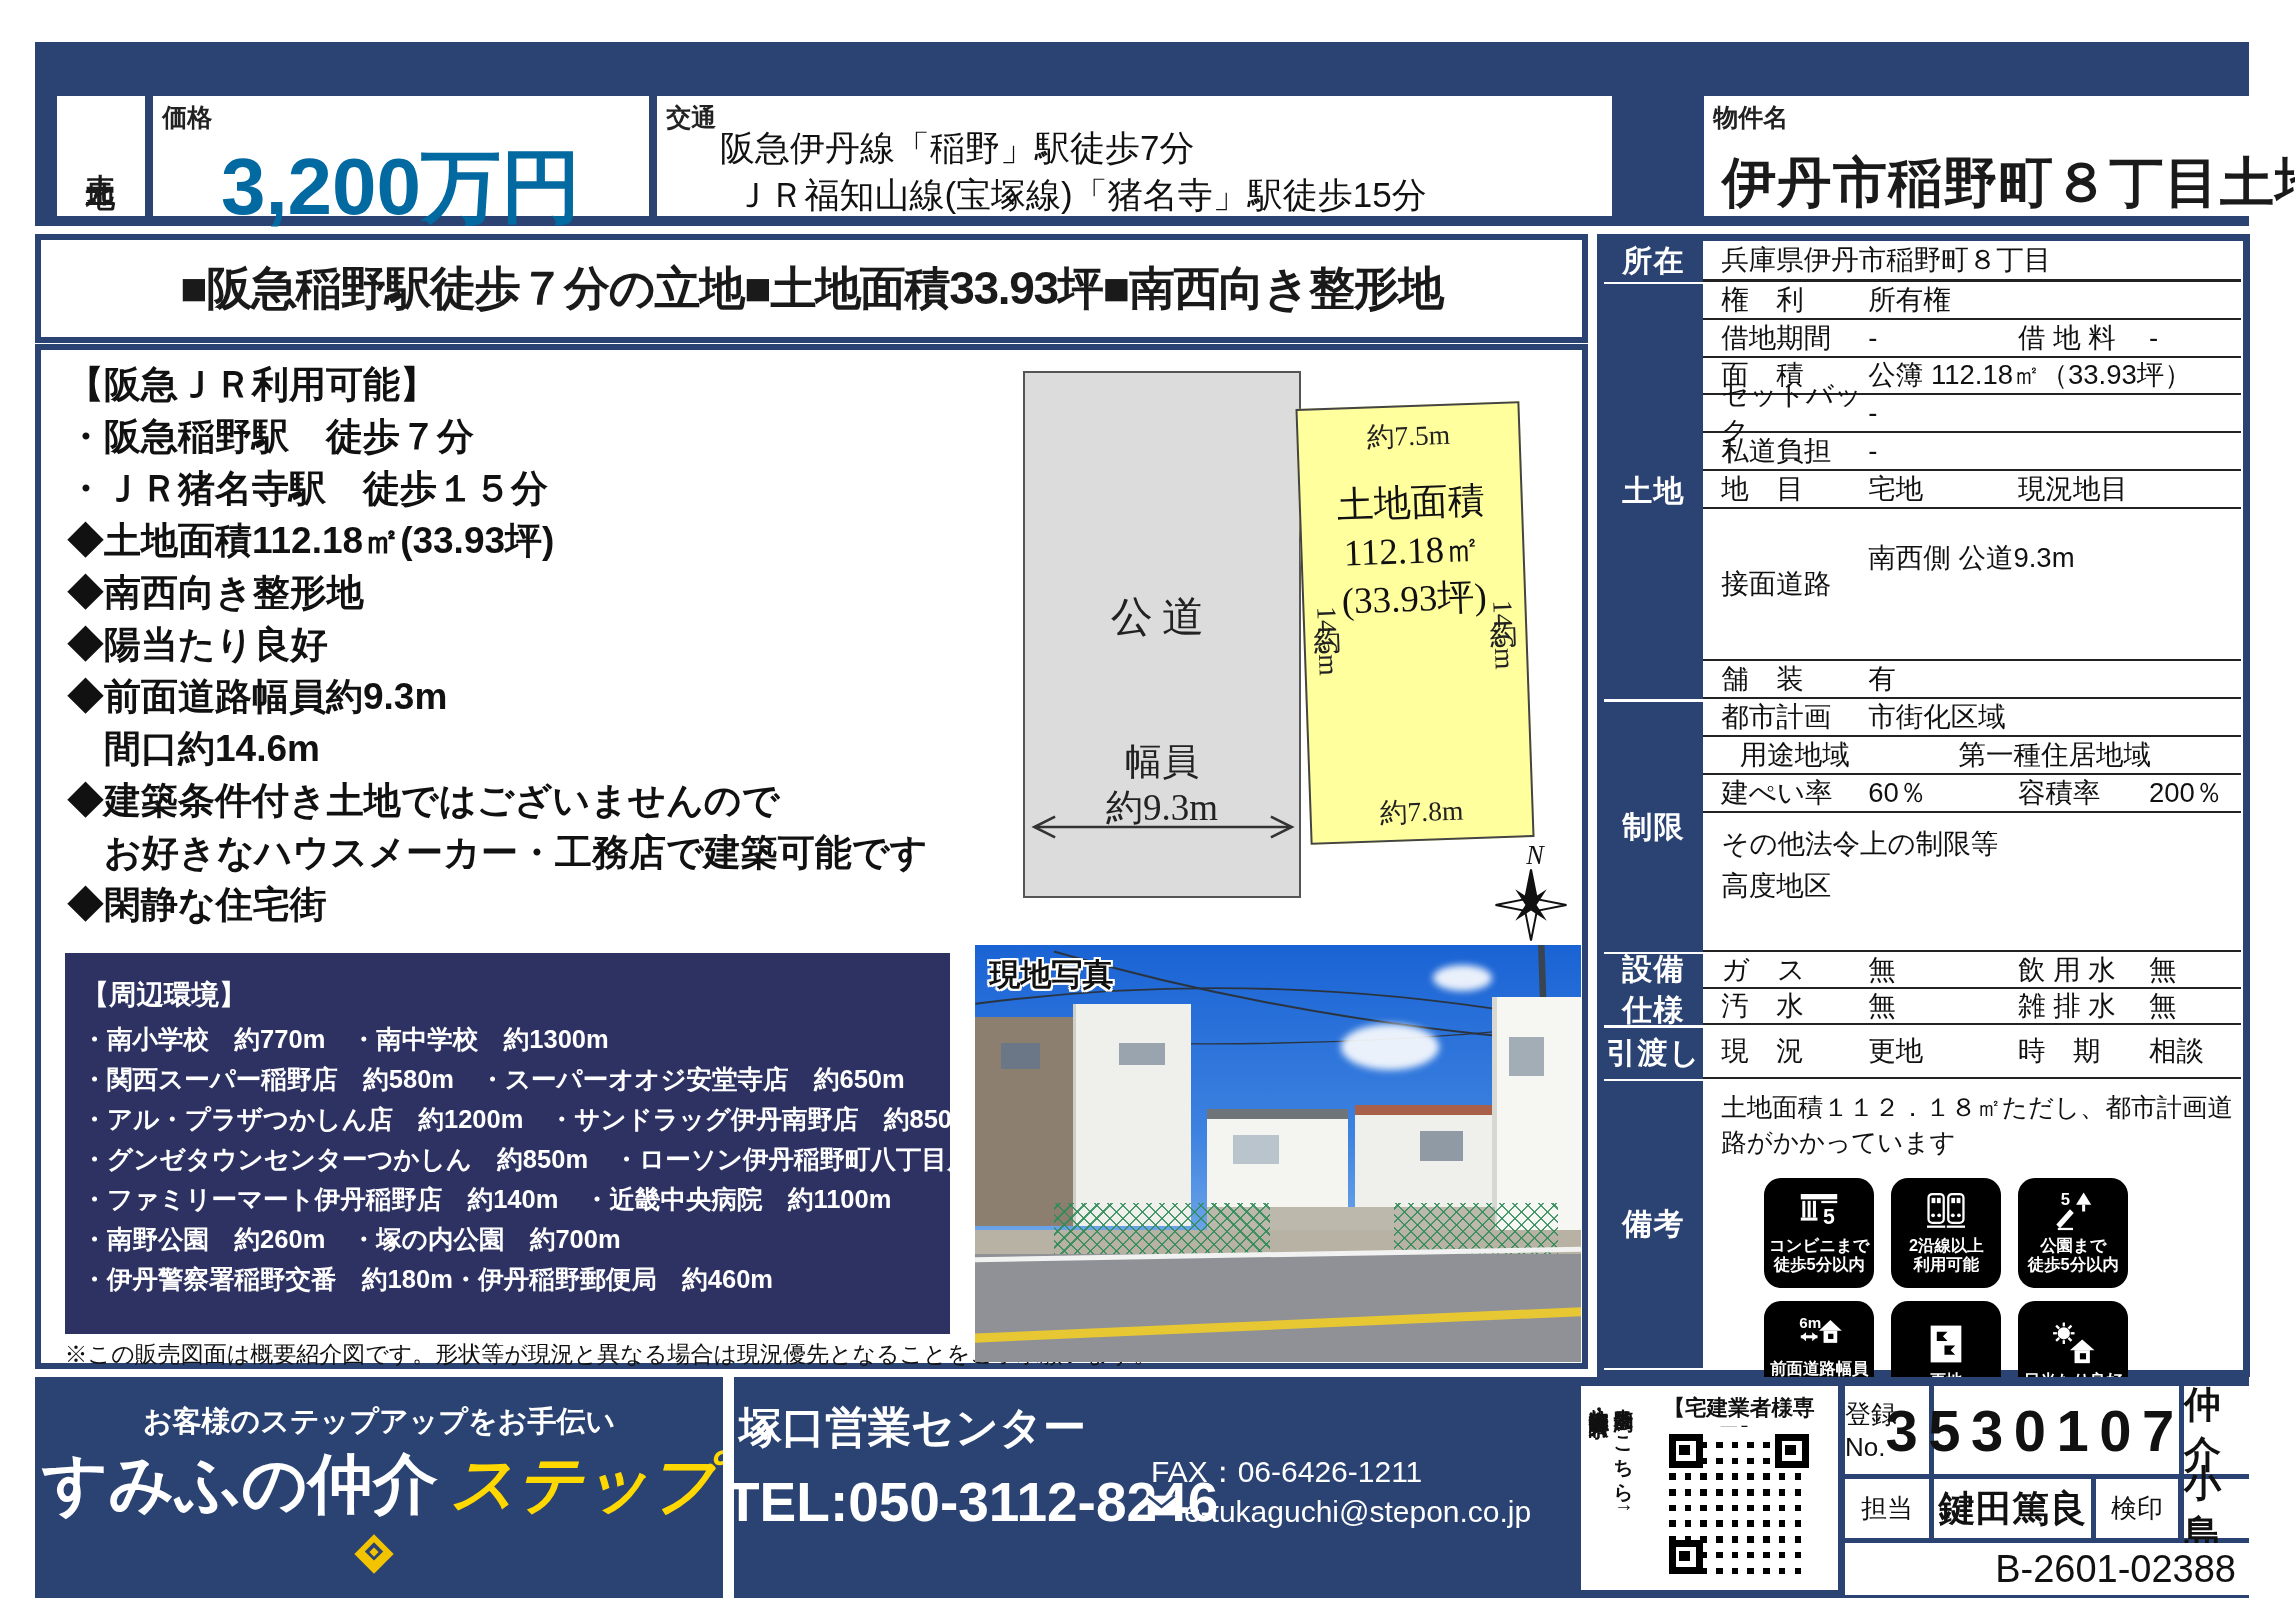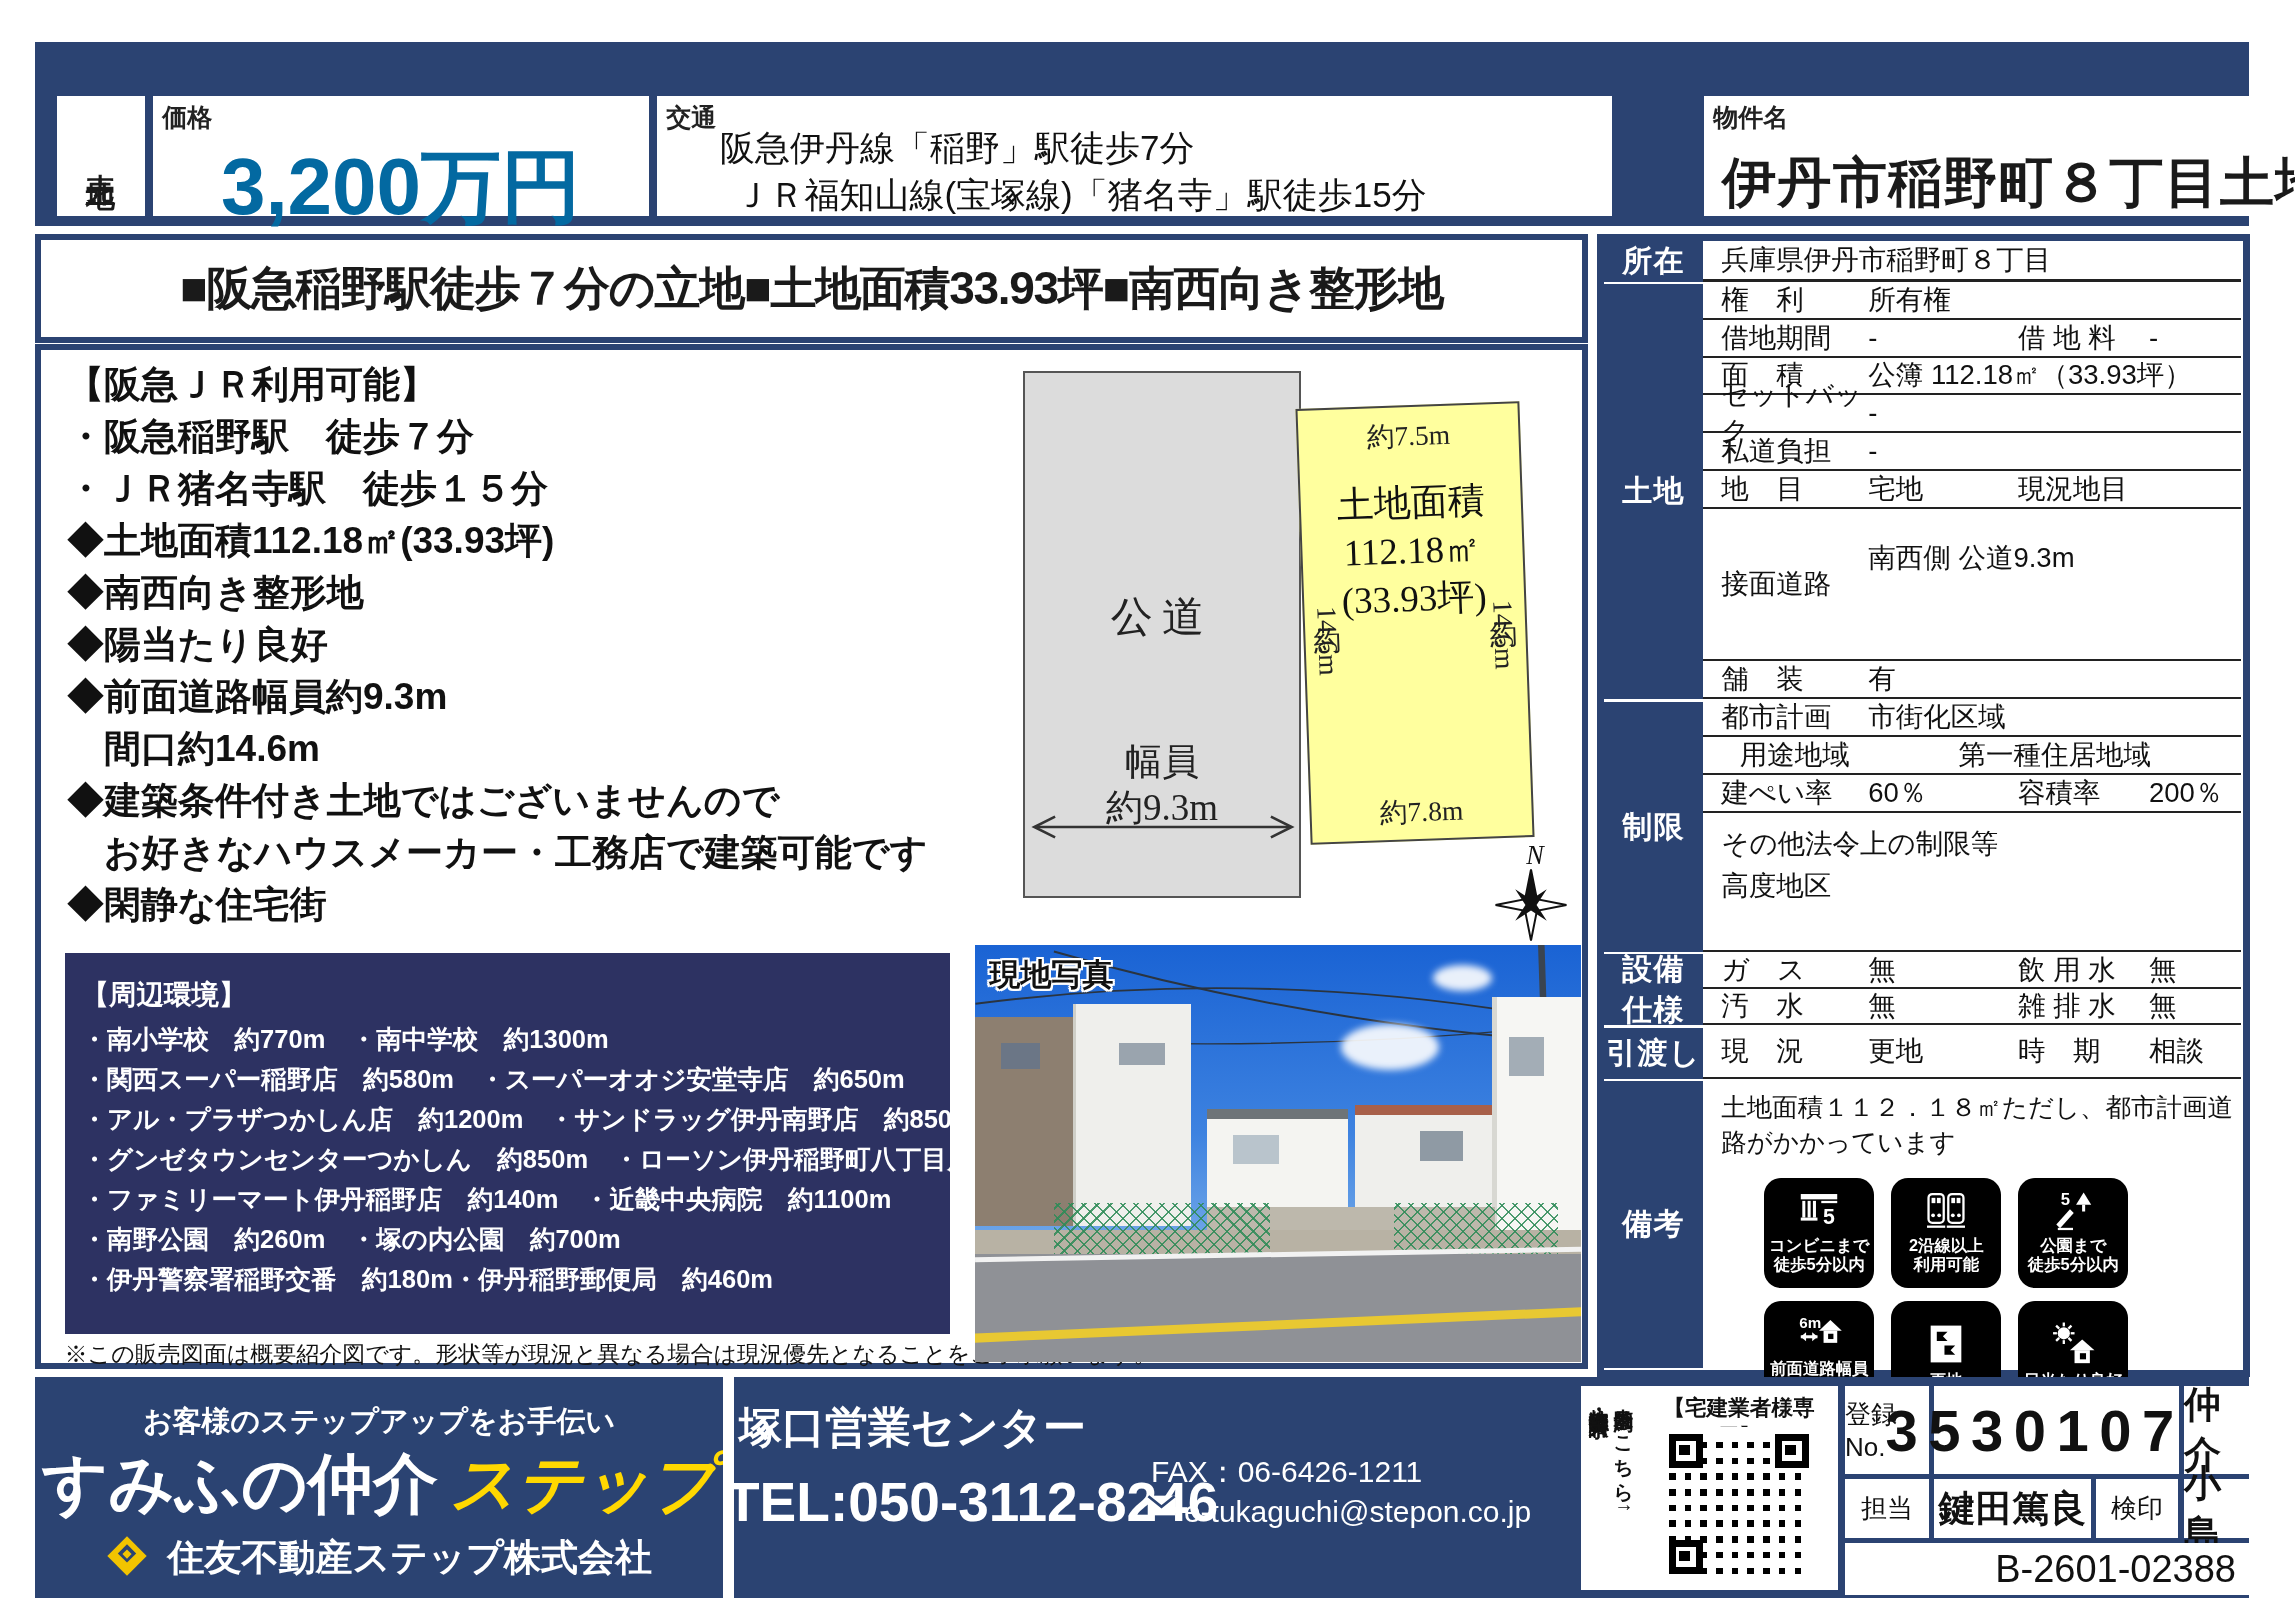--- a/index.html
+++ b/index.html
@@ -418,21 +418,20 @@
     <div class="f-tagline">お客様のステップアップをお手伝い</div>
     <div class="f-brand">
       <span>すみふの仲介</span><span class="accent">ステップ</span>
     </div>
     <div class="f-company">
       <svg width="42" height="42" viewBox="0 0 64 64">
         <polygon points="32,2 62,32 32,62 2,32" fill="#f2c400"></polygon>
         <polygon points="32,14 46,28 32,42 18,28" fill="#2b4372"></polygon>
         <polygon points="32,22 39,29 32,36 25,29" fill="#f2c400"></polygon>
       </svg>
-      <span>住友不動産ステップ株式会社</span>
     </div>
     <div class="f-divider"></div>
 
     <div class="f-office">塚口営業センター</div>
     <div class="f-tel">TEL:050-3112-8246</div>
     <div class="f-fax">FAX：06-6426-1211</div>
     <div class="f-email">
       <svg width="29" height="21" viewBox="0 0 44 32">
         <rect x="1" y="1" width="42" height="30" fill="#fff"></rect>
         <polyline points="2,2 22,18 42,2" fill="none" stroke="#2b4372" stroke-width="4"></polyline>

